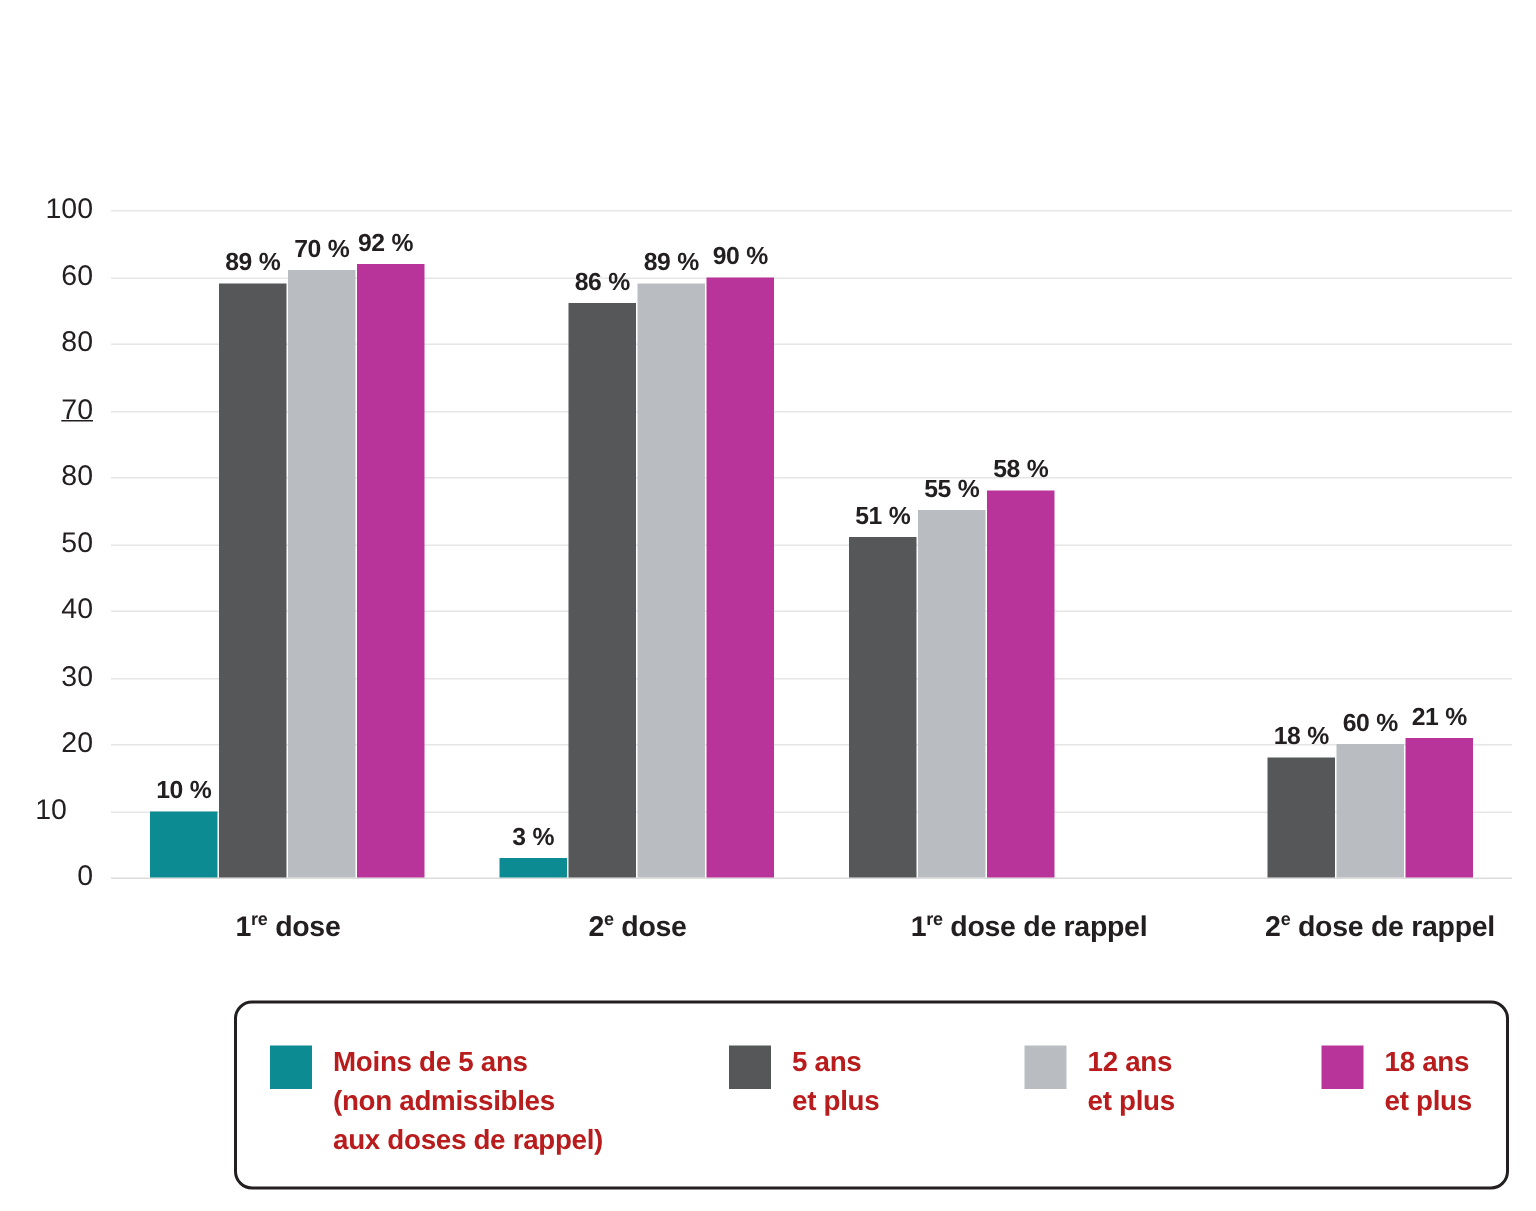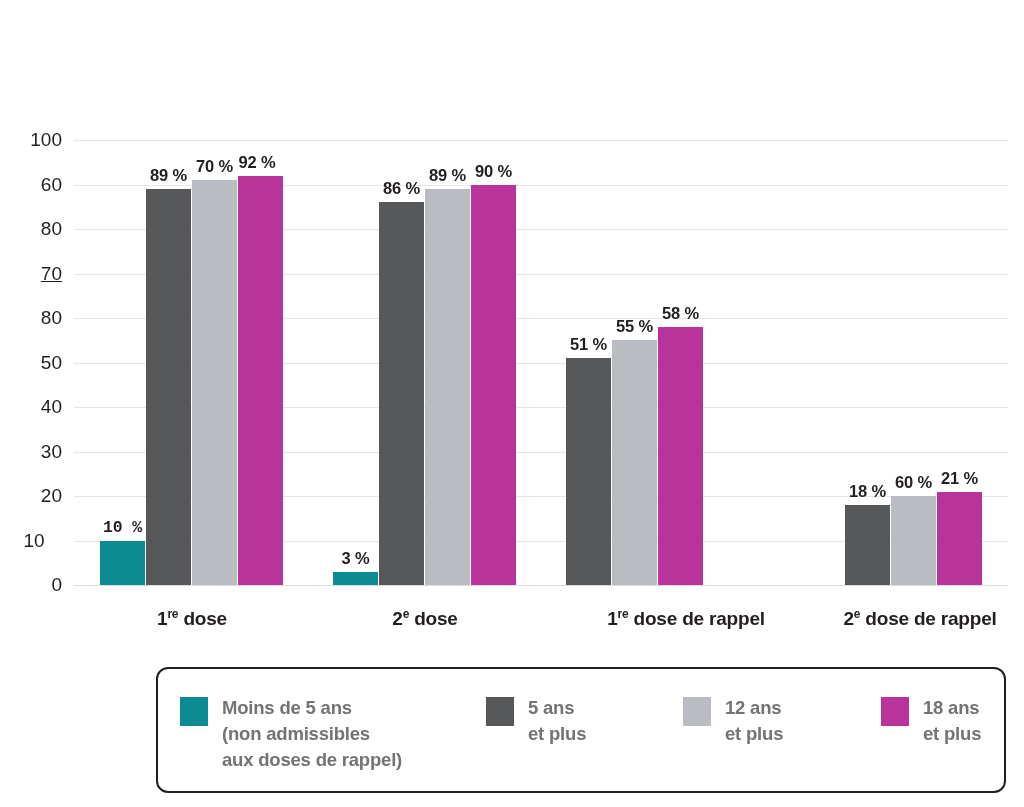--- a/index.html
+++ b/index.html
@@ -129,21 +129,21 @@
     width: 28px;
     height: 29px;
     flex: 0 0 auto;
     margin-top: 2px;
   }
   .legend-text {
     margin-left: 14px;
     font-size: 18.5px;
     font-weight: bold;
     line-height: 26px;
-    color: #737373;
+    color: #b91c1c;
     white-space: pre-line;
     letter-spacing: -0.2px;
   }
 </style>
 </head>
 <body>
 
 <div id="chart-root">
 
 
@@ -167,21 +167,21 @@
       <div class="gridline" style="top: 89px;"></div>
       <div class="gridline" style="top: 133.5px;"></div>
       <div class="gridline" style="top: 178px;"></div>
       <div class="gridline" style="top: 222.5px;"></div>
       <div class="gridline" style="top: 267px;"></div>
       <div class="gridline" style="top: 311.5px;"></div>
       <div class="gridline" style="top: 356px;"></div>
       <div class="gridline" style="top: 400.5px;"></div>
       <div class="gridline baseline" style="top: 445px;"></div>
       <div class="bar" title="Moins de 5 ans (non admissibles aux doses de rappel) — 1re dose: 10 %" style="left: 26px; width: 45px; height: 44.5px; background: rgb(13, 139, 146);"></div>
-      <div class="bar-label" style="left: 48.5px; top: 377.5px; font-family: Liberation Mono, monospace;">10 %</div>
+      <div class="bar-label" style="left: 48.5px; top: 377.5px;">10 %</div>
       <div class="bar" title="5 ans et plus — 1re dose: 89 %" style="left: 72px; width: 45px; height: 396.05px; background: rgb(85, 87, 89);"></div>
       <div class="bar-label" style="left: 94.5px; top: 25.95px;">89 %</div>
       <div class="bar" title="12 ans et plus — 1re dose: 91 %" style="left: 118px; width: 45px; height: 404.95px; background: rgb(185, 189, 193);"></div>
       <div class="bar-label" style="left: 140.5px; top: 17.05px;">70 %</div>
       <div class="bar" title="18 ans et plus — 1re dose: 92 %" style="left: 164px; width: 45px; height: 409.4px; background: rgb(185, 52, 154);"></div>
       <div class="bar-label" style="left: 183px; top: 12.6px;">92 %</div>
       <div class="bar" title="Moins de 5 ans (non admissibles aux doses de rappel) — 2e dose: 3 %" style="left: 259px; width: 45px; height: 13.35px; background: rgb(13, 139, 146);"></div>
       <div class="bar-label" style="left: 281.5px; top: 408.65px;">3 %</div>
       <div class="bar" title="5 ans et plus — 2e dose: 86 %" style="left: 305px; width: 45px; height: 382.7px; background: rgb(85, 87, 89);"></div>
       <div class="bar-label" style="left: 327.5px; top: 39.3px;">86 %</div>

